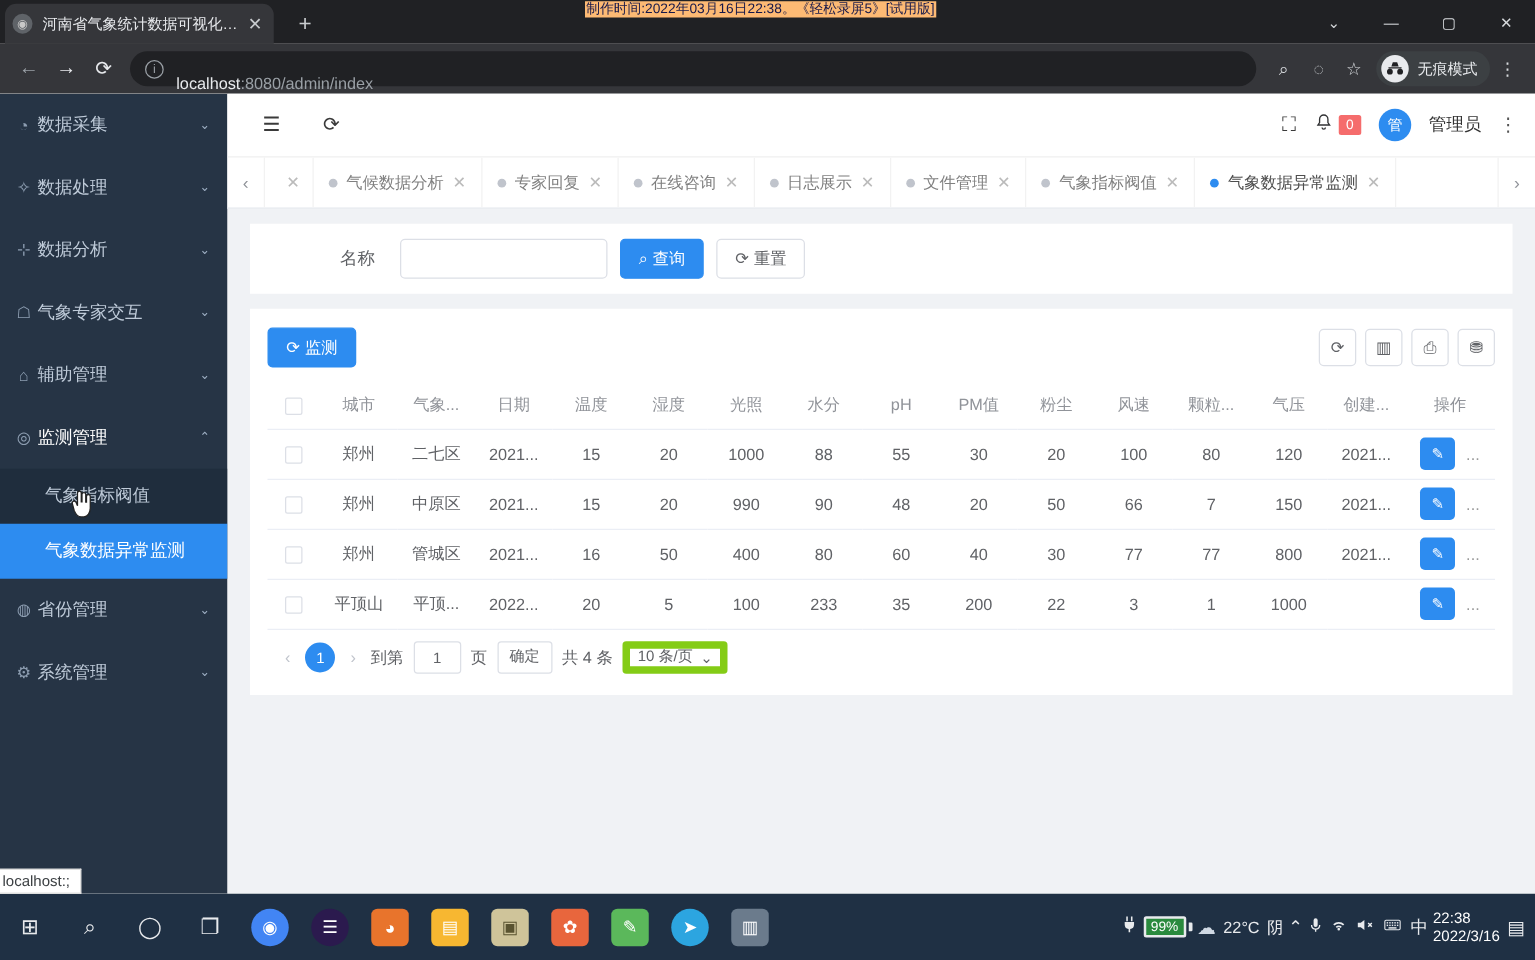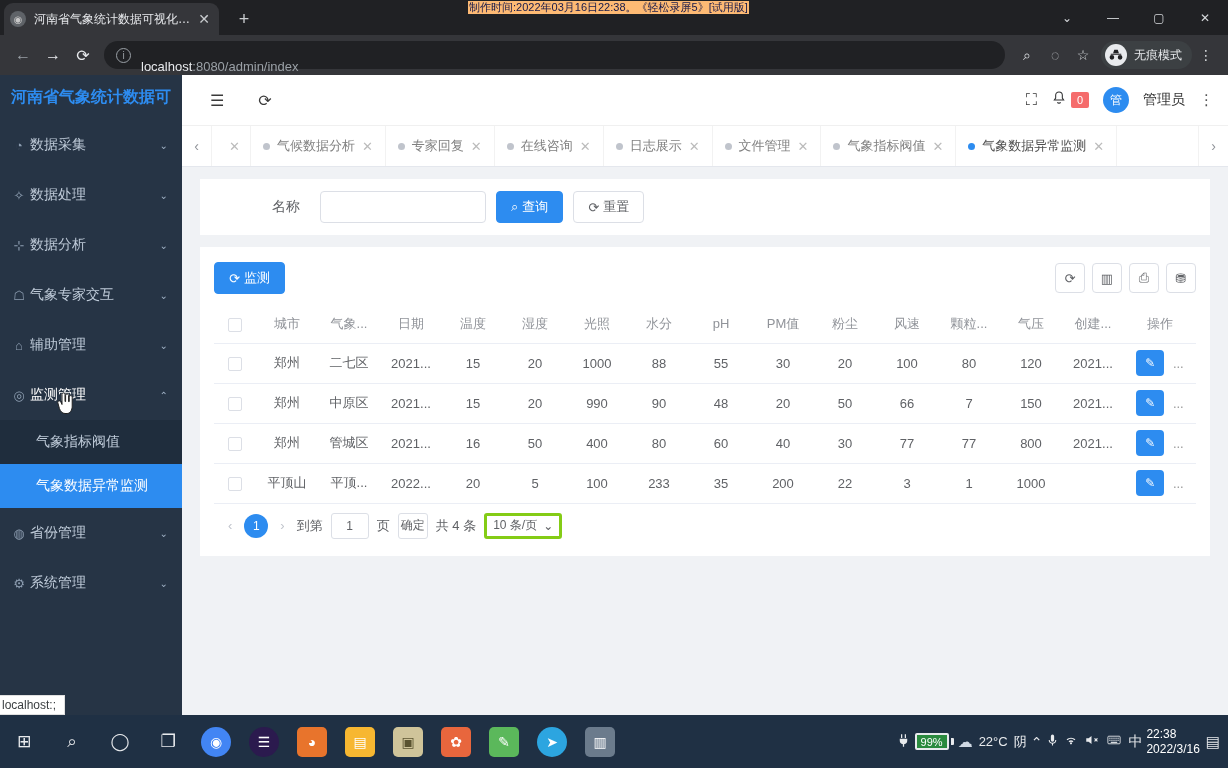--- a/index.html
+++ b/index.html
@@ -247,25 +247,25 @@
     color: #fff; font-size: 12px; display: flex;
     align-items: center; justify-content: center;
   }
   .pg-input {
     width: 38px; height: 26px; border: 1px solid #dcdfe6; border-radius: 3px;
     text-align: center; font-size: 12px; color: #606266; outline: none;
     font-family: inherit; background: #fff;
   }
   .pg-confirm {
     height: 26px; border: 1px solid #dcdfe6; border-radius: 3px;
-    background: #fff; font-size: 12px; color: #606266; padding: 0 2px;
+    background: #fff; font-size: 12px; color: #606266; padding: 0 9px;
     display: flex; align-items: center; font-family: inherit;
   }
   .pg-select {
-    height: 26px; border: 3px solid #84cc16; border-radius: 3px;
+    height: 26px; border: 6px solid #84cc16; border-radius: 3px;
     background: #fff; font-size: 12px; color: #606266; padding: 0 6px;
     display: flex; align-items: center; gap: 6px;
   }
   .status-bar-wrap {
     position: absolute; left: 0; top: 695px; z-index: 30;
     background: #ffffff; border: 1px solid #e0e0e0; border-left: none;
     height: 20px; padding: 0 8px 0 2px;
     display: flex; align-items: center; font-size: 12px; color: #3c4043;
   }
 
@@ -350,21 +350,20 @@
       <span class="incognito-label">无痕模式</span>
     </div>
     <div class="tb-icon">⋮</div>
   </div>
 
   <div class="watermark">制作时间:2022年03月16日22:38。《轻松录屏5》[试用版]</div>
 
   <div class="viewport">
 
     <div class="sidebar">
-      <div class="sidebar-title">河南省气象统计数据可</div>
 
       <div class="menu-item">
         <span class="mi-icon">◔</span>
         <span class="mi-label">数据采集</span>
         <span class="mi-arrow">⌄</span>
       </div>
       <div class="menu-item">
         <span class="mi-icon">✧</span>
         <span class="mi-label">数据处理</span>
         <span class="mi-arrow">⌄</span>

